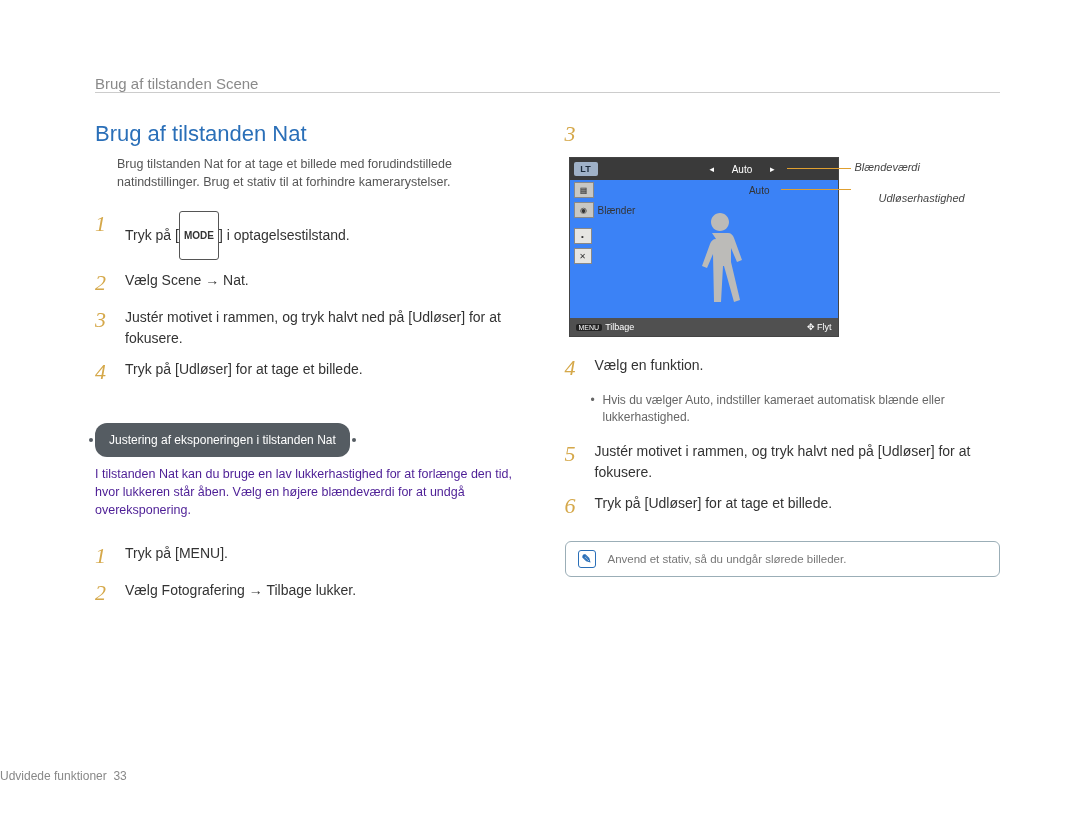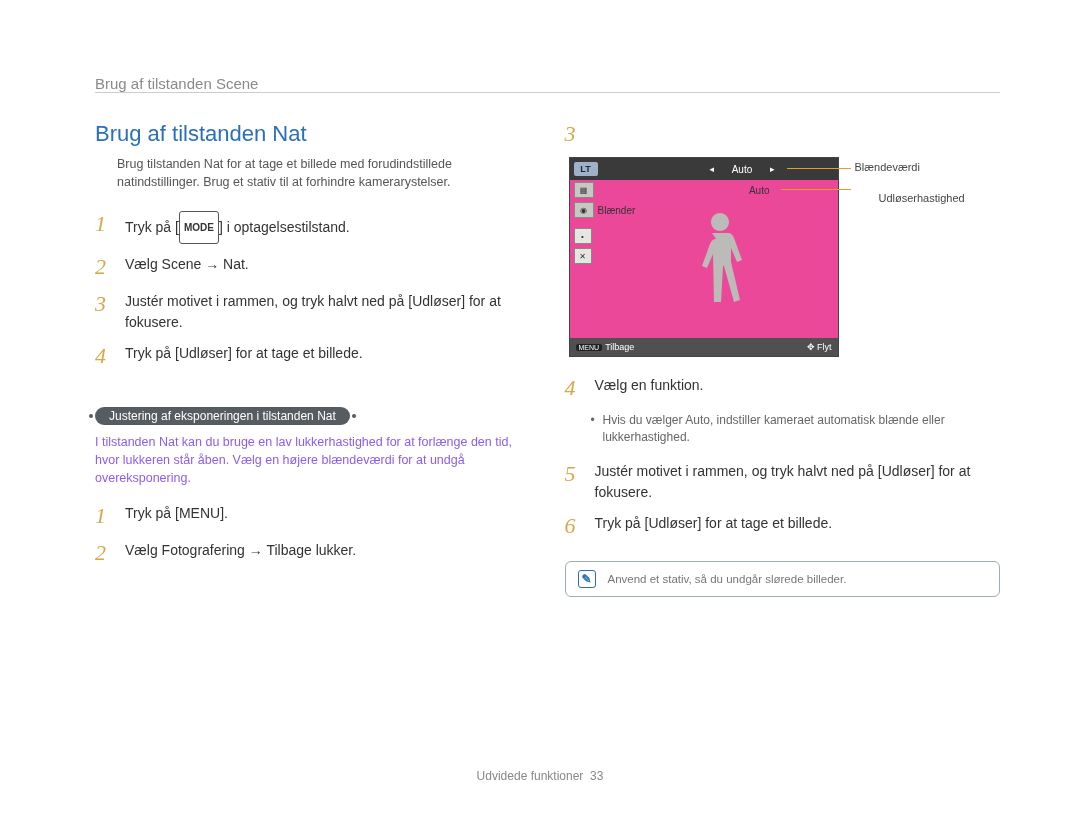--- a/index.html
+++ b/index.html
@@ -53,49 +53,49 @@
       color: #d5a84a;
       min-width: 24px;
       margin-right: 6px;
       line-height: 1.2;
     }
     .step-text { flex: 1; }
     .mode-key {
       display: inline-block;
       border: 1px solid #555;
       border-radius: 3px;
-      padding: 8px 4px;
+      padding: 16px 4px;
       font-size: 10px;
       font-weight: bold;
       vertical-align: 1px;
     }
     .subsection-pill {
       display: inline-block;
       background: #555c62;
       color: #fff;
       border-radius: 12px;
       font-size: 12px;
-      padding: 2px 14px;
+      padding: 10px 14px;
       margin: 28px 0 8px 0;
       position: relative;
     }
     .subsection-pill::before {
       content: "";
       position: absolute; left: -6px; top: 50%;
       width: 4px; height: 4px; background:#555c62; border-radius:50%;
       transform: translateY(-50%);
     }
     .subsection-pill::after {
       content: "";
       position: absolute; right: -6px; top: 50%;
       width: 4px; height: 4px; background:#555c62; border-radius:50%;
       transform: translateY(-50%);
     }
     .sub-desc {
-      font-size: 12.5px; color: #8b5cf6; line-height: 1.45; margin-bottom: 16px;
+      font-size: 12.5px; color: #4c1d95; line-height: 1.45; margin-bottom: 24px;
     }
     .bullet-note {
       font-size: 12px; color: #666; line-height: 1.45;
       padding-left: 14px; position: relative; margin-bottom: 14px;
     }
     .bullet-note::before {
       content: "•"; position: absolute; left: 2px; top: 0;
     }
     .tip-box {
       border: 1px solid #9baeb7;
@@ -112,46 +112,46 @@
       border: 1.5px solid #2a6fb8;
       border-radius: 3px;
       color: #2a6fb8;
       display:flex; align-items:center; justify-content:center;
       font-size: 12px; font-weight: bold;
       margin-right: 12px; flex-shrink:0;
     }
     .footer {
       position: absolute;
       bottom: 32px; left: 0; right: 0;
-      text-align: center;
+      text-align: left;
       font-size: 12px; color: #888;
     }
     
     .lcd {
-      width: 270px; height: 200px;
+      width: 270px; height: 180px;
       border: 1px solid #444;
       position: relative;
-      background: #ec4899;
+      background: #3b82f6;
     }
     .lcd-top { height: 22px; background:#3a3a3a; color:#fff; display:flex; align-items:center; font-size:10px; }
     .lcd-top .slot { width:24px; height:14px; background:#9fb1c7; color:#1b2a3a; font-weight:bold; font-size:9px; display:flex;align-items:center;justify-content:center; margin-left:4px; border-radius:2px;}
     .lcd-top .arrow { margin: 0 3px; font-size:9px; color:#fff;}
     .lcd-top .auto { color:#fff; min-width:50px; text-align:center;}
     .lcd-row { height: 20px; display:flex; align-items:center; font-size:10px; color:#333; padding-left:4px;}
     .lcd-icon-box { width:20px; height:16px; background:#c8c7c3; border:1px solid #888; margin-right:4px; font-size:8px; display:flex;align-items:center;justify-content:center;}
     .lcd-left-icons { position:absolute; left:4px; top:70px; display:flex; flex-direction:column; gap:4px;}
     .lcd-left-icons .ic { width:18px; height:16px; border:1px solid #888; background:#e6e5e2; font-size:8px; display:flex;align-items:center;justify-content:center;}
     .silhouette {
       position:absolute; left:120px; top:55px; width:60px; height:105px;
     }
     .silhouette svg { width:100%; height:100%; }
     .lcd-bottom { position:absolute; bottom:0; left:0; right:0; height:18px; background:#505050; color:#fff; display:flex; align-items:center; justify-content:space-between; font-size:9px; padding:0 6px;}
     .lcd-bottom .menu-key { background:#222; border-radius:2px; padding:0 3px; font-size:7px; margin-right:3px;}
     .callout-line { position:absolute; height:1px; background:#e0a030; }
-    .callout-label { position:absolute; font-size:11px; color:#444; white-space:nowrap;}
+    .callout-label { position:absolute; font-size:11px; color:#444; white-space:nowrap;font-style:italic;}
     .screenshot-wrap { position:relative; margin-left:4px; margin-bottom:18px; }
     b { font-weight: normal; }
   </style>
 </head>
 <body>
 
 <div class="breadcrumb">Brug af tilstanden Scene</div>
 
 <div class="cols">
   <div class="col-left">

